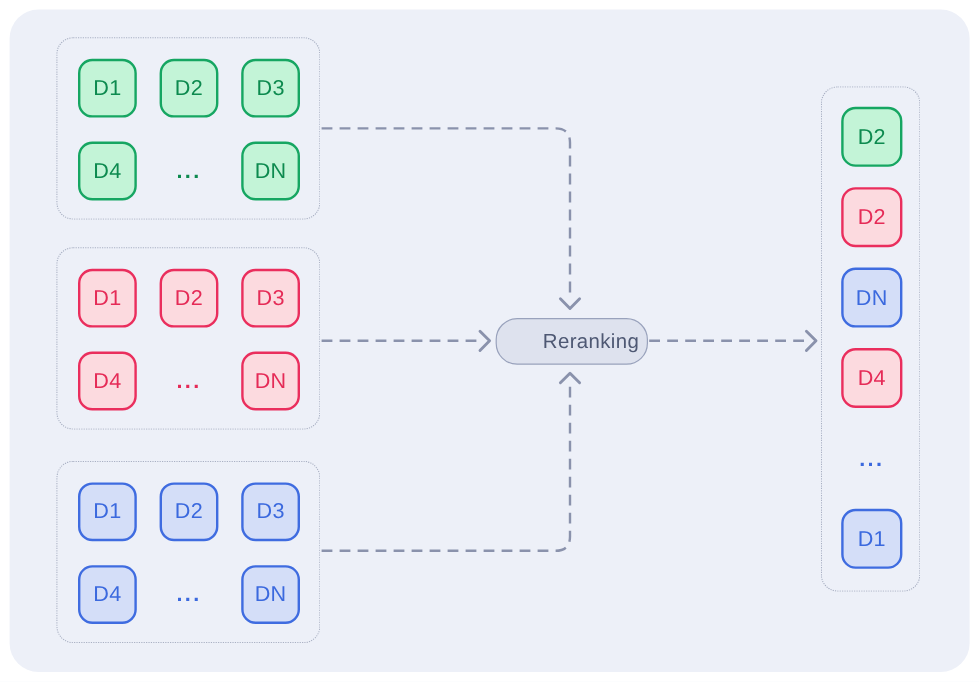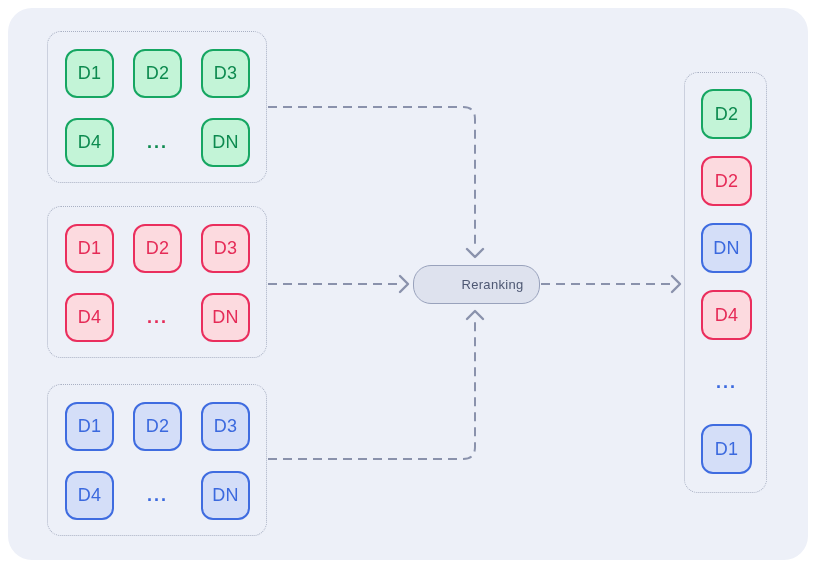--- a/index.html
+++ b/index.html
@@ -79,21 +79,21 @@
   .reranker {
     position: absolute;
     left: 413px; top: 265px;
     width: 127px; height: 39px;
     background: #dee2ee;
     border: 1.5px solid #99a2bc;
     border-radius: 18px;
     display: flex;
     align-items: center;
     justify-content: center;
-    font-size: 13px;
+    font-size: 17px;
     font-weight: 500;
     color: #4e5873;
     letter-spacing: 0.3px;
     padding-left: 32px;
   }
   svg.connectors {
     position: absolute; left: 0; top: 0;
     width: 816px; height: 568px;
     pointer-events: none;
   }

